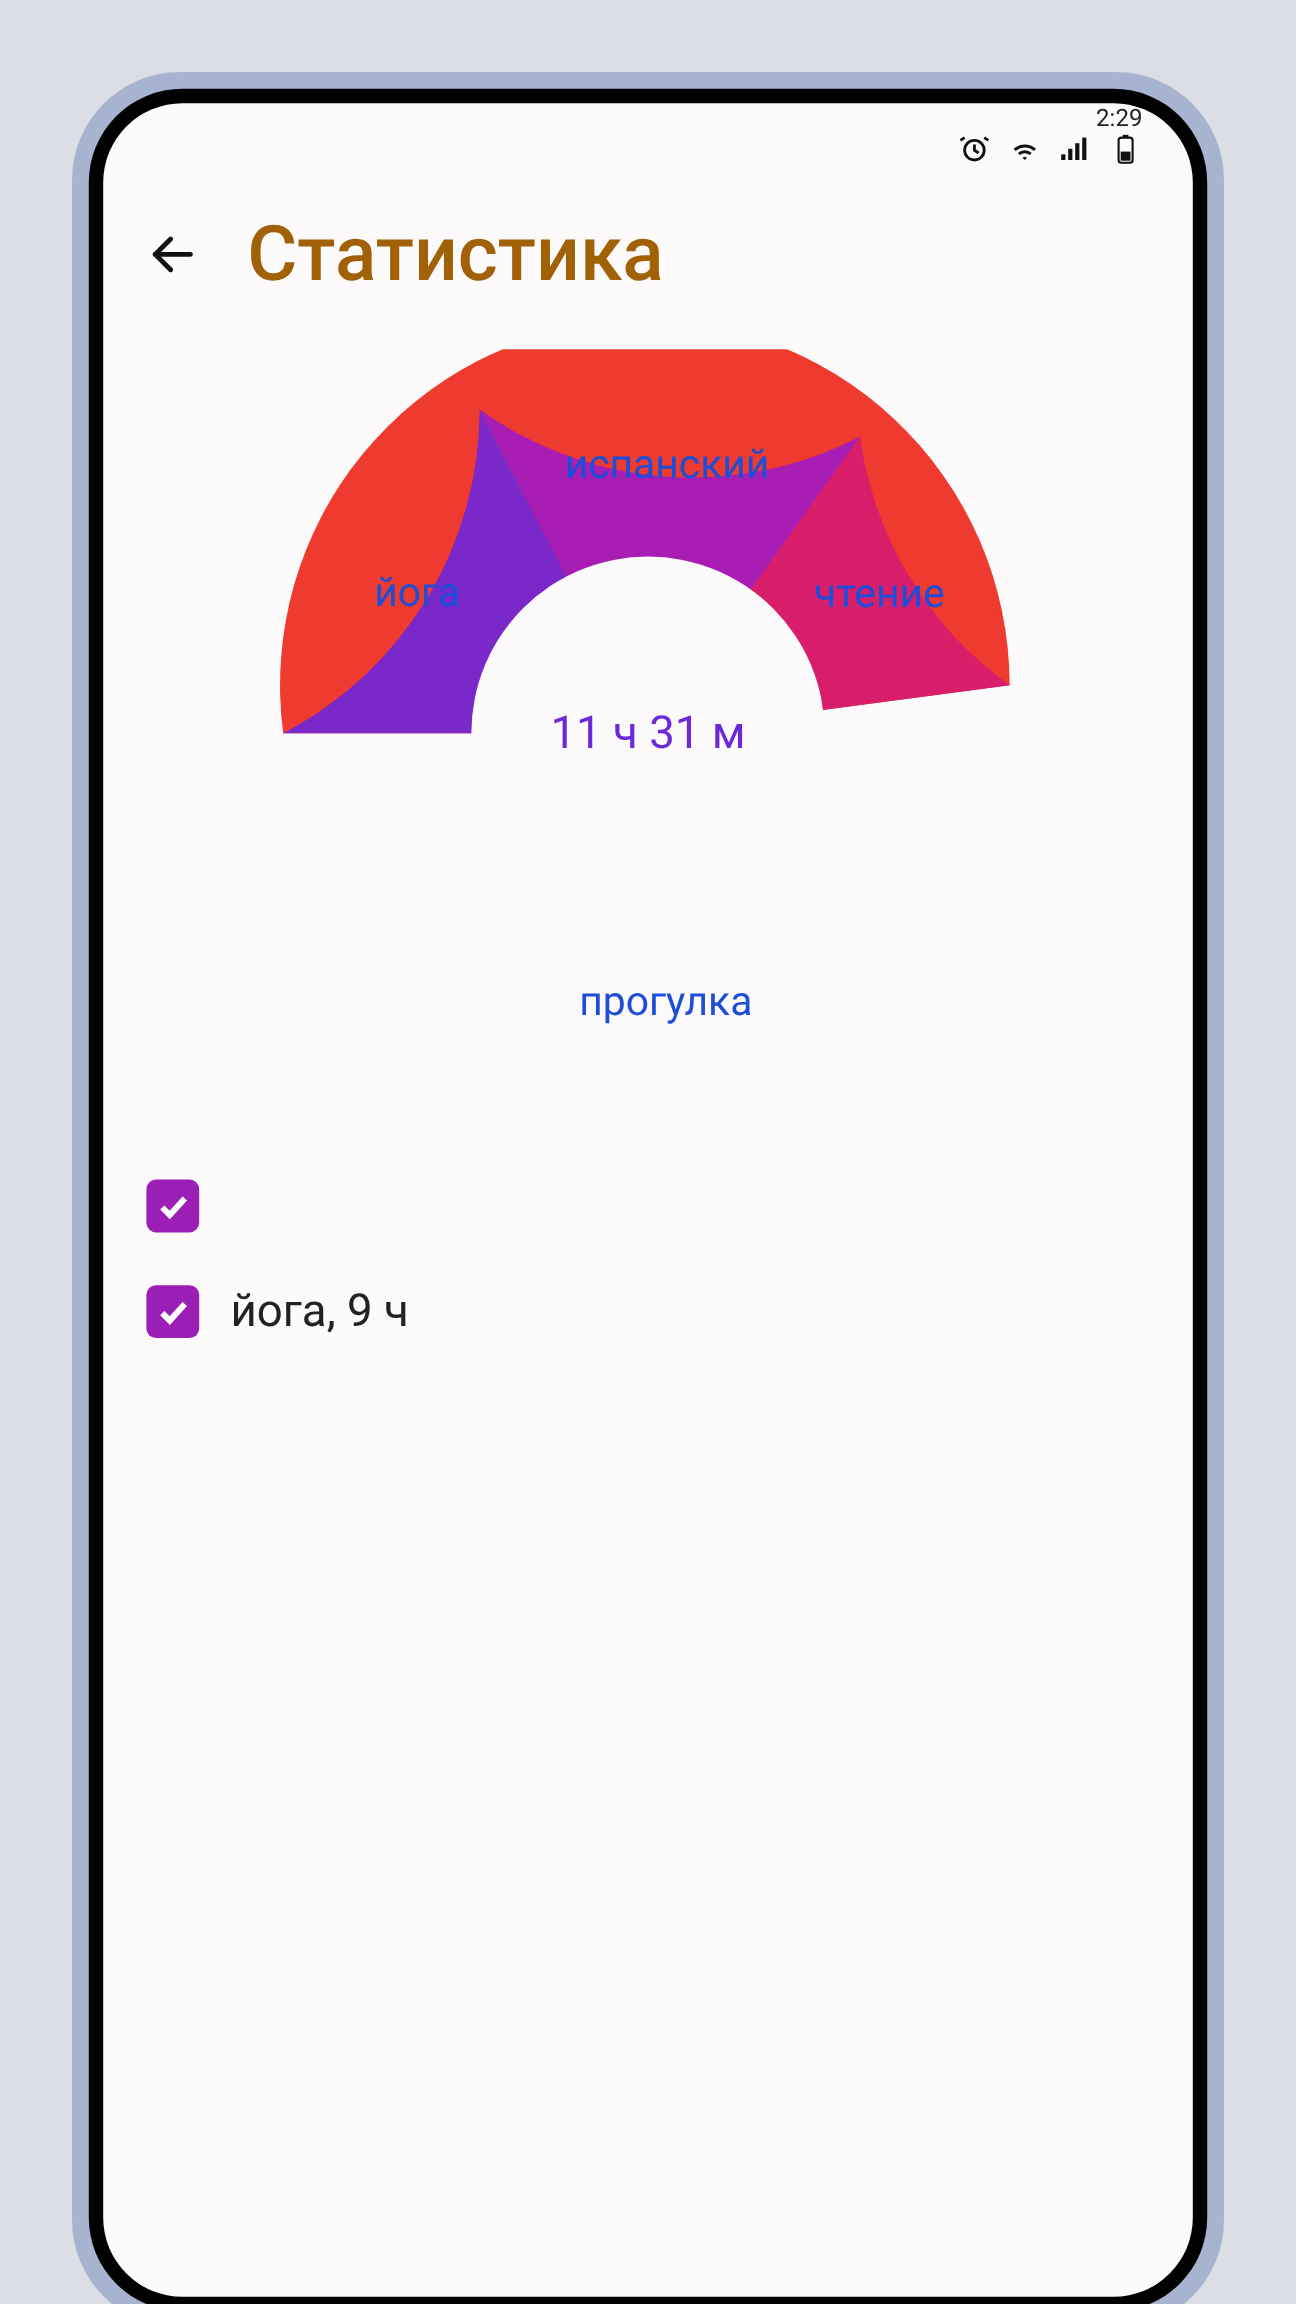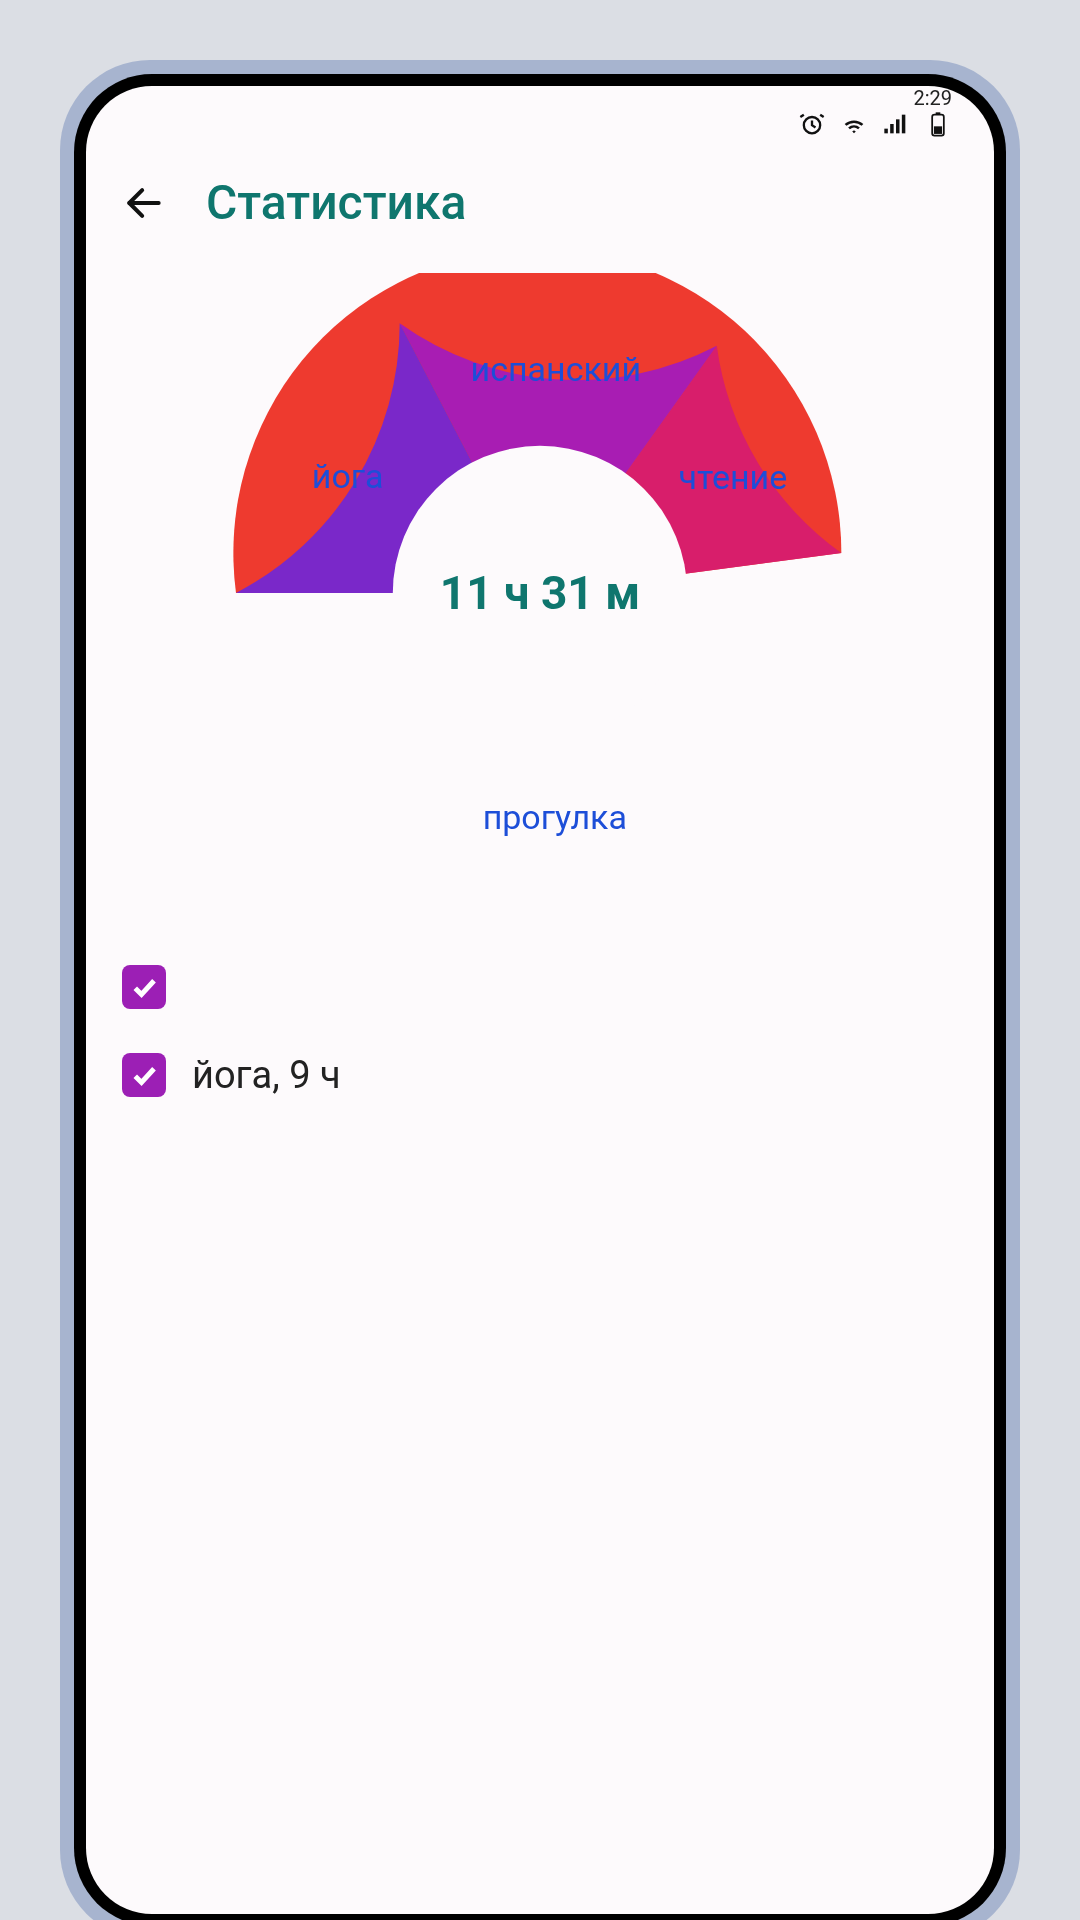--- a/index.html
+++ b/index.html
@@ -63,28 +63,28 @@
   .status-right { display:flex; gap:14px; align-items:center; font-size:26px; }
   .status-right svg { width:28px; height:28px; }
   
   .app-header {
     display:flex; align-items:center;
     padding: 40px 30px 20px 30px;
     gap: 34px;
   }
   .back-btn { width:56px; height:56px; display:flex; align-items:center; justify-content:center; }
   .back-btn svg { width:44px; height:44px; stroke:#111; }
-  .page-title { font-size: 48px; font-weight:500; color:#0f766e; }
+  .page-title { font-size: 64px; font-weight:500; color:#a16207; }
   
   .chart-wrap { display:flex; justify-content:center; padding-top: 22px; }
   .donut { position:relative; width:640px; height:640px; }
   .donut svg { width:100%; height:100%; }
   .center-label {
     position:absolute; inset:0; display:flex; align-items:center; justify-content:center;
-    font-size:46px; font-weight:700; color:#0f766e; pointer-events:none;
+    font-size:38px; font-weight:400; color:#6d28d9; pointer-events:none;
   }
   .slice-label {
     position:absolute; font-size:34px; color:#1d4ed8; font-weight:400;
     transform: translate(-50%, -50%);
     pointer-events:none;
     white-space: nowrap;
   }
   
   .activity-list { padding: 30px 36px; }
   .activity-row {

